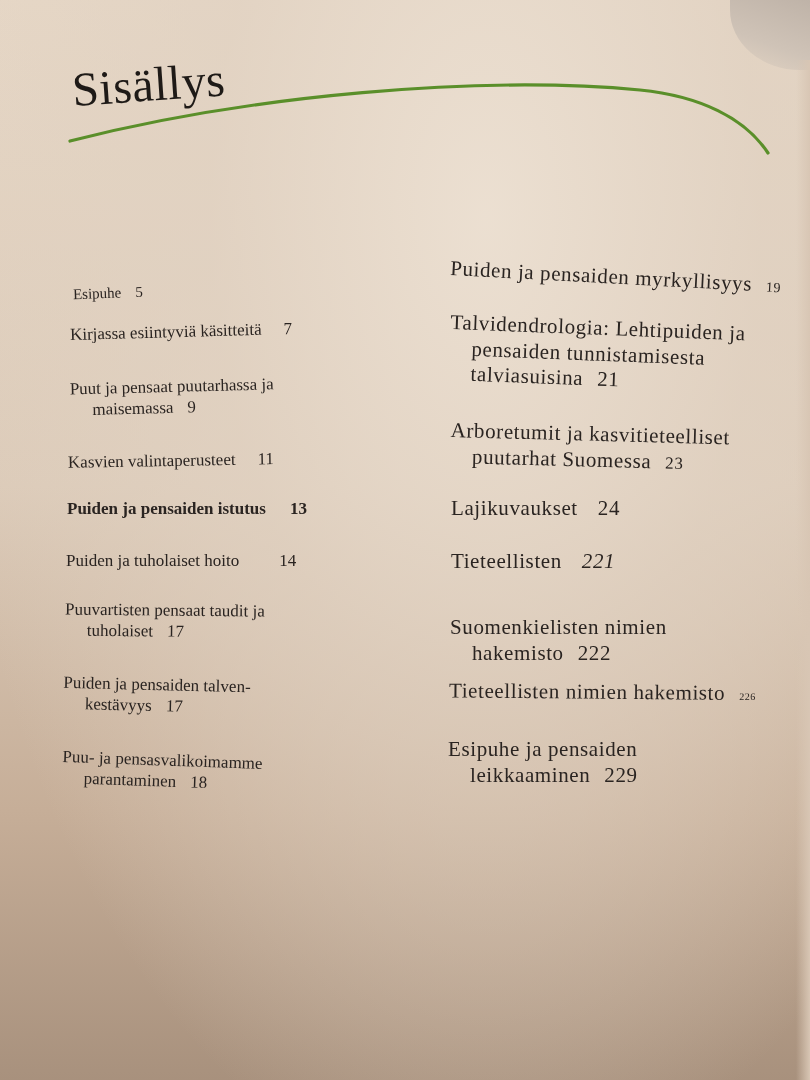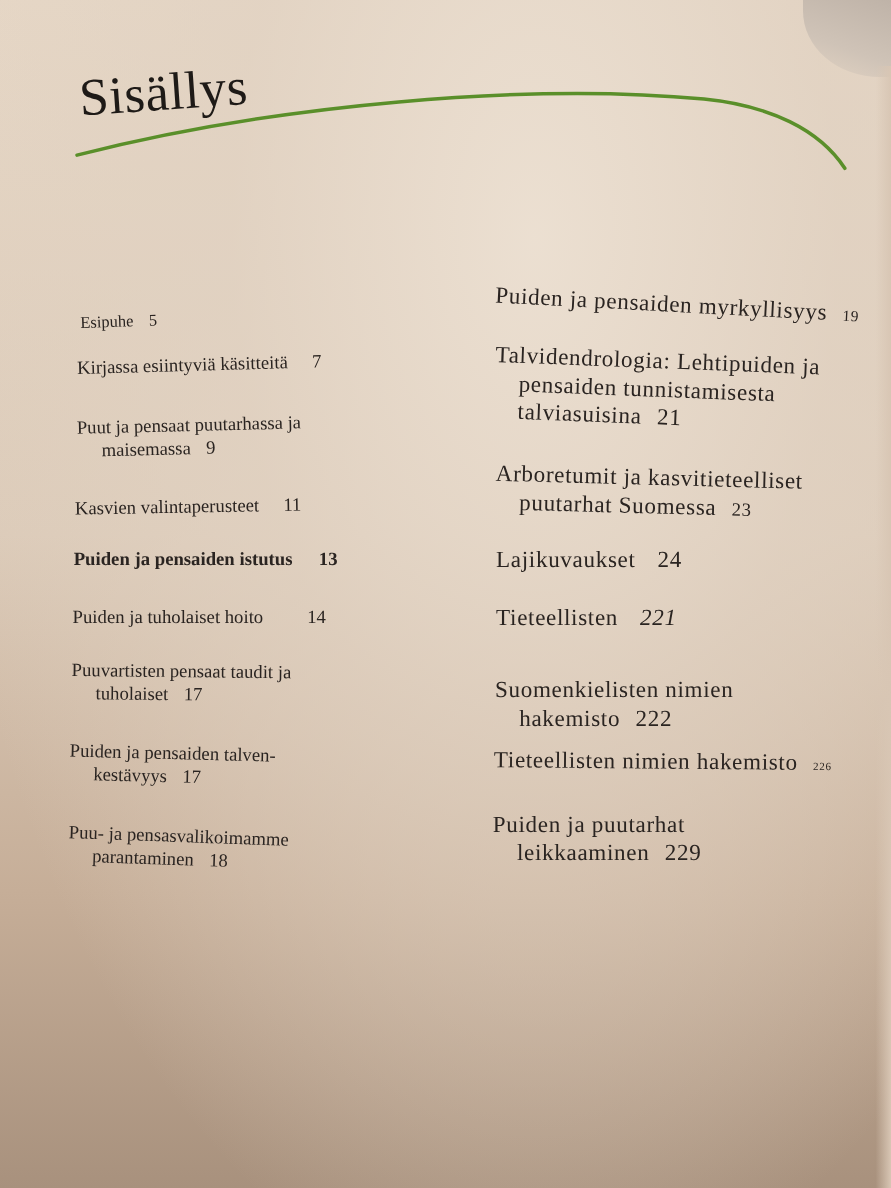--- a/index.html
+++ b/index.html
@@ -147,16 +147,16 @@
   <div class="entry" style="left:450px; top:585px; width:330px;margin-top:30px;">
     <div class="hang">
       <span class="label">Suomenkielisten nimien hakemisto</span><span class="page">222</span>
     </div>
   </div>
   <div class="entry" style="left:449px; top:680px; width:360px; transform:rotate(0.5deg);">
     <span class="label">Tieteellisten nimien hakemisto</span><span class="page" style="font-size:10px;">226</span>
   </div>
   <div class="entry" style="left:448px; top:737px; width:260px;">
     <div class="hang">
-      <span class="label">Puiden ja puutarhat leikkaaminen</span><span class="page">229</span>
+      <span class="label">Esipuhe ja pensaiden leikkaaminen</span><span class="page">229</span>
     </div>
   </div>
 </div>
 
 </body></html>

